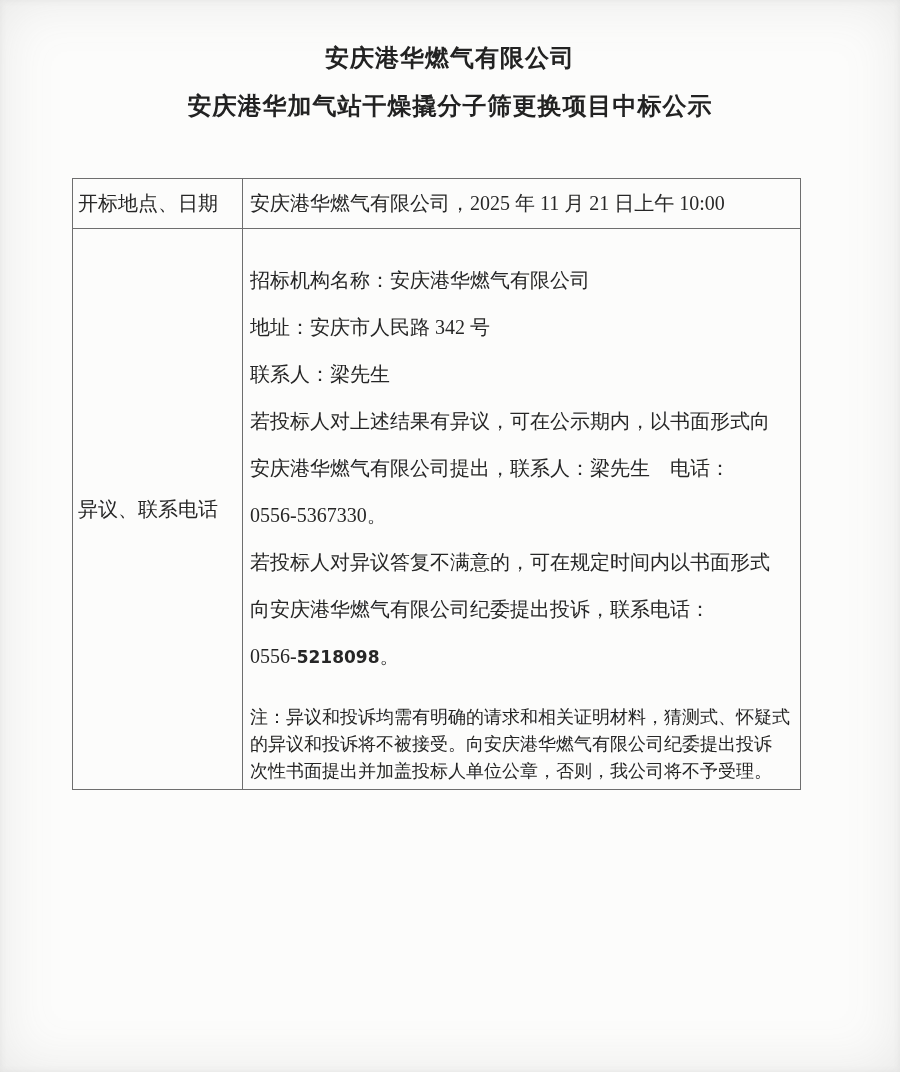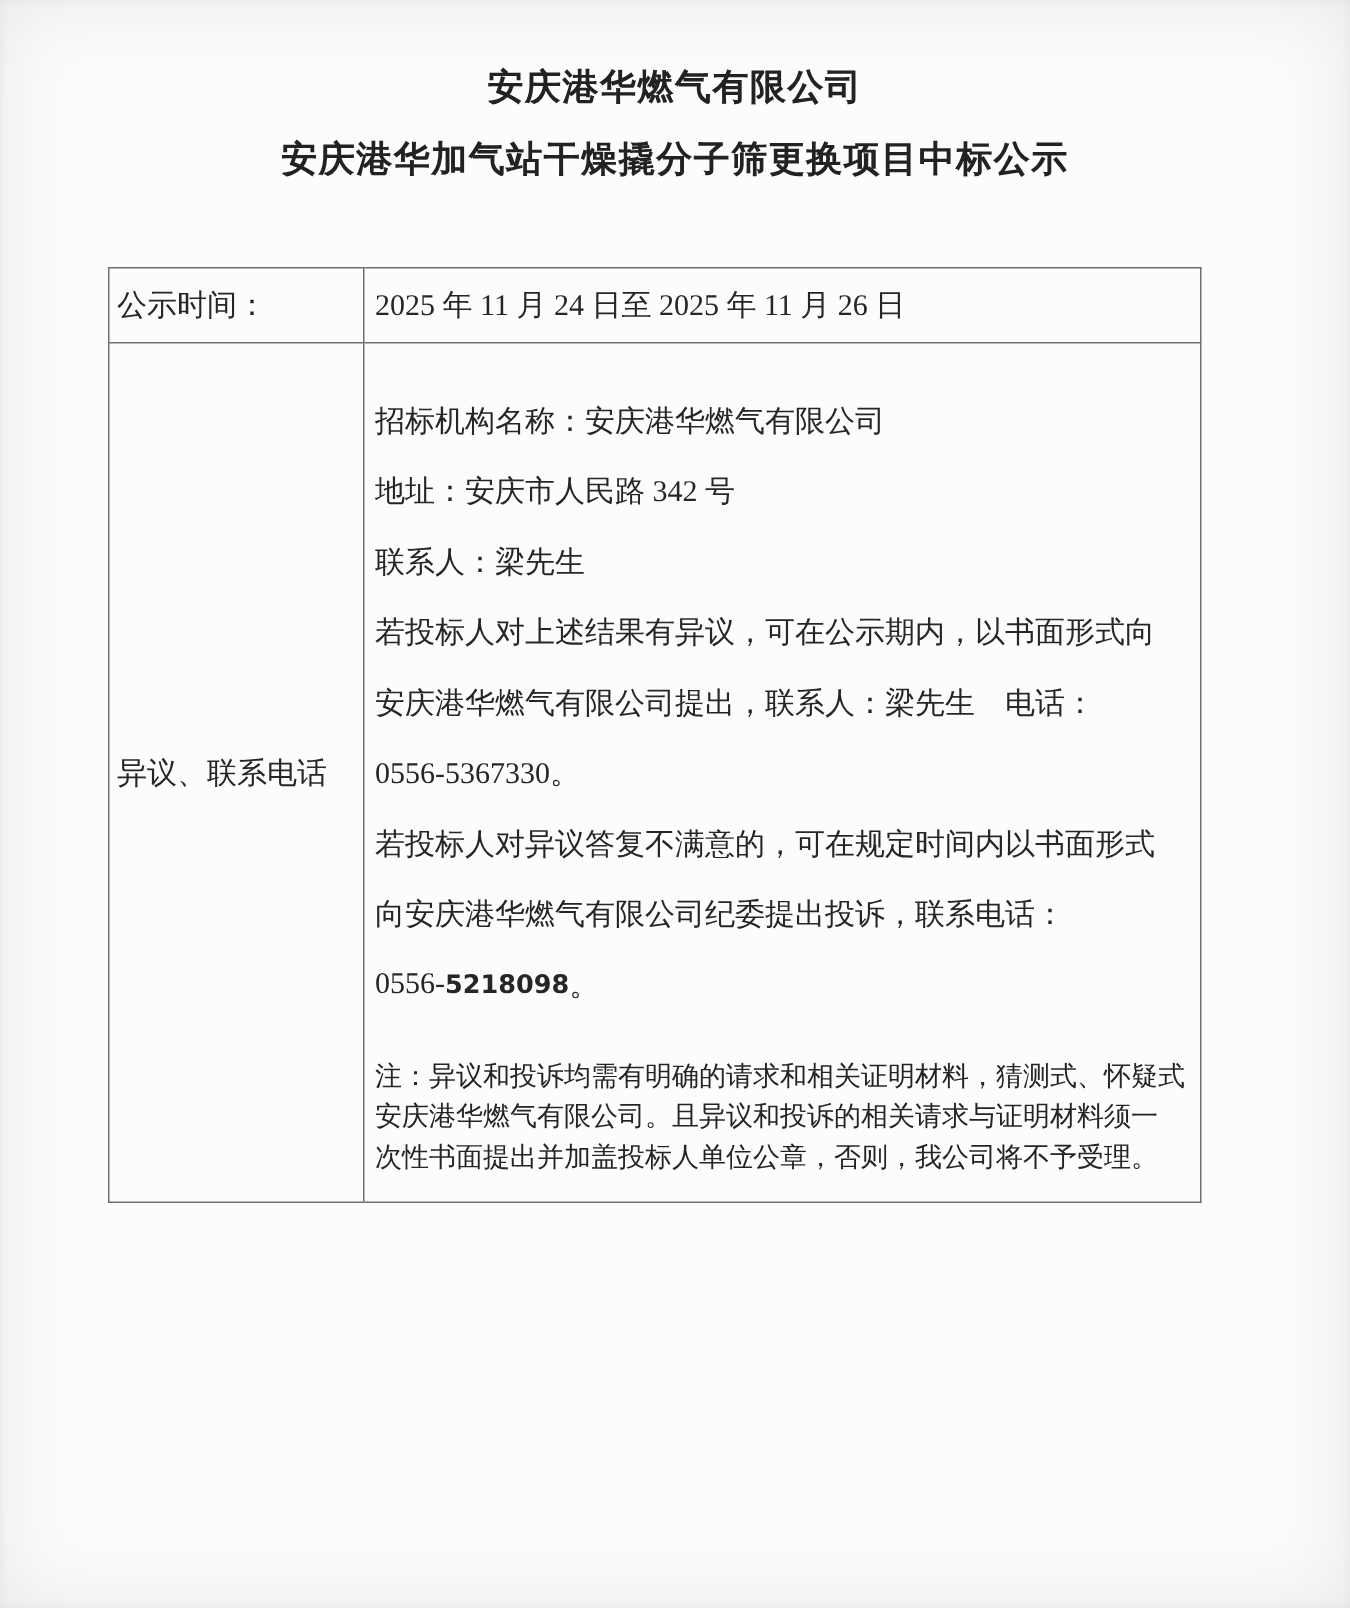--- a/index.html
+++ b/index.html
@@ -35,21 +35,21 @@
   }
   col.c-label { width:170px; }
   col.c-value { width:558px; }
   tr.info-row { height:50px; }
   td.cell-label { padding:0 2px 0 5px; }
   td.cell-value { padding:0 6px 0 7px; }
   tr.objection-row { height:542px; }
   td.objection-label { padding:0 2px 0 5px; }
   td.objection-value {
     vertical-align:top;
-    padding:28px 10px 16px 7px;
+    padding:28px 10px 4px 7px;
   }
   .obj-line {
     height:47px;
     display:flex; align-items:center;
     font-size:20px; white-space:nowrap;
   }
   .phone-strong {
     font-family:"DejaVu Sans","Liberation Sans",sans-serif;
     font-weight:600; font-size:17px;
   }
@@ -67,40 +67,40 @@
 <div class="doc-title line1">安庆港华燃气有限公司</div>
 <div class="doc-title line2">安庆港华加气站干燥撬分子筛更换项目中标公示</div>
 
 <table class="bid-table">
   <colgroup>
       <col class="c-label">
       <col class="c-value">
     </colgroup>
   <tbody>
     <tr class="info-row">
-      <td class="cell-label">公示时间：</td>
-      <td class="cell-value">2025 年 11 月 24 日至 2025 年 11 月 26 日</td>
+      <td class="cell-label">开标地点、日期</td>
+      <td class="cell-value">安庆港华燃气有限公司，2025 年 11 月 21 日上午 10:00</td>
     </tr>
     <tr class="objection-row">
       <td class="objection-label">异议、联系电话</td>
       <td class="objection-value">
         <div class="obj-line">招标机构名称：安庆港华燃气有限公司</div>
         <div class="obj-line">地址：安庆市人民路 342 号</div>
         <div class="obj-line">联系人：梁先生</div>
         <div class="obj-line">若投标人对上述结果有异议，可在公示期内，以书面形式向</div>
         <div class="obj-line">安庆港华燃气有限公司提出，联系人：梁先生　电话：</div>
         <div class="obj-line">0556-5367330。</div>
         <div class="obj-line">若投标人对异议答复不满意的，可在规定时间内以书面形式</div>
         <div class="obj-line">向安庆港华燃气有限公司纪委提出投诉，联系电话：</div>
         <div class="obj-line">
           <span>0556-</span>
           <span class="phone-strong">5218098</span>
           <span>。</span>
         </div>
         <div class="note-block">
           <div class="note-line">注：异议和投诉均需有明确的请求和相关证明材料，猜测式、怀疑式</div>
-          <div class="note-line">安庆港华燃气有限公司。且异议和投诉的相关请求与证明材料须一</div>
+          <div class="note-line">的异议和投诉将不被接受。向安庆港华燃气有限公司纪委提出投诉</div>
           <div class="note-line">次性书面提出并加盖投标人单位公章，否则，我公司将不予受理。</div>
         </div>
       </td>
     </tr>
   </tbody>
 </table>
 
 </body></html>

